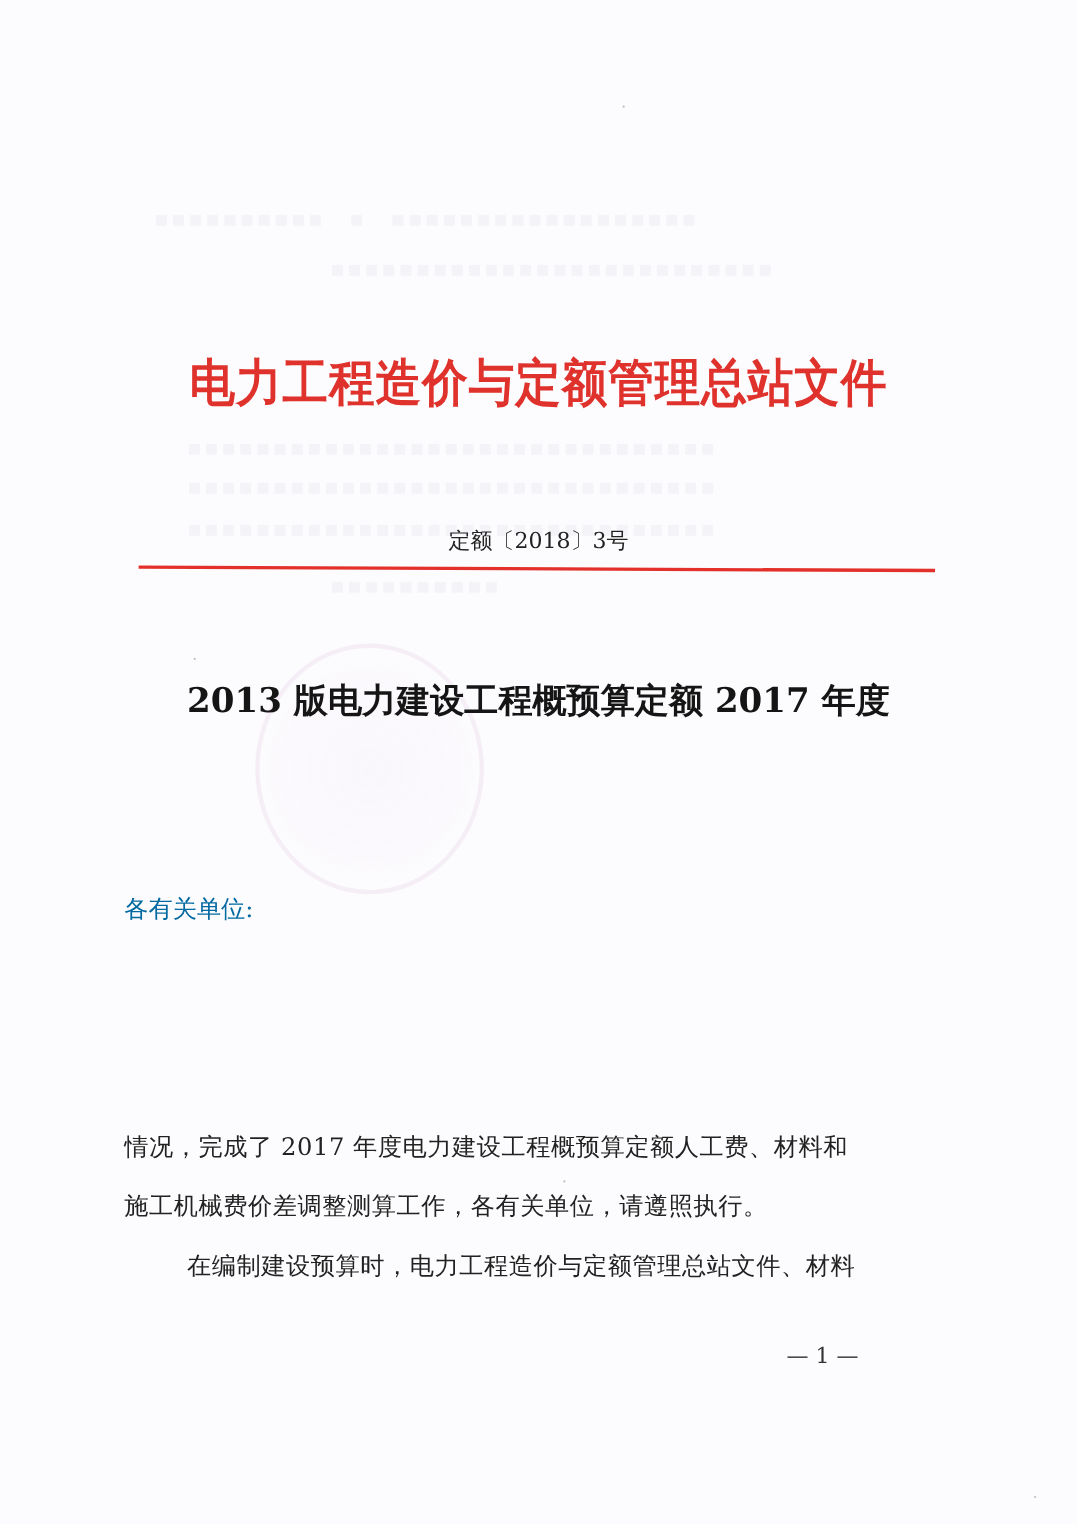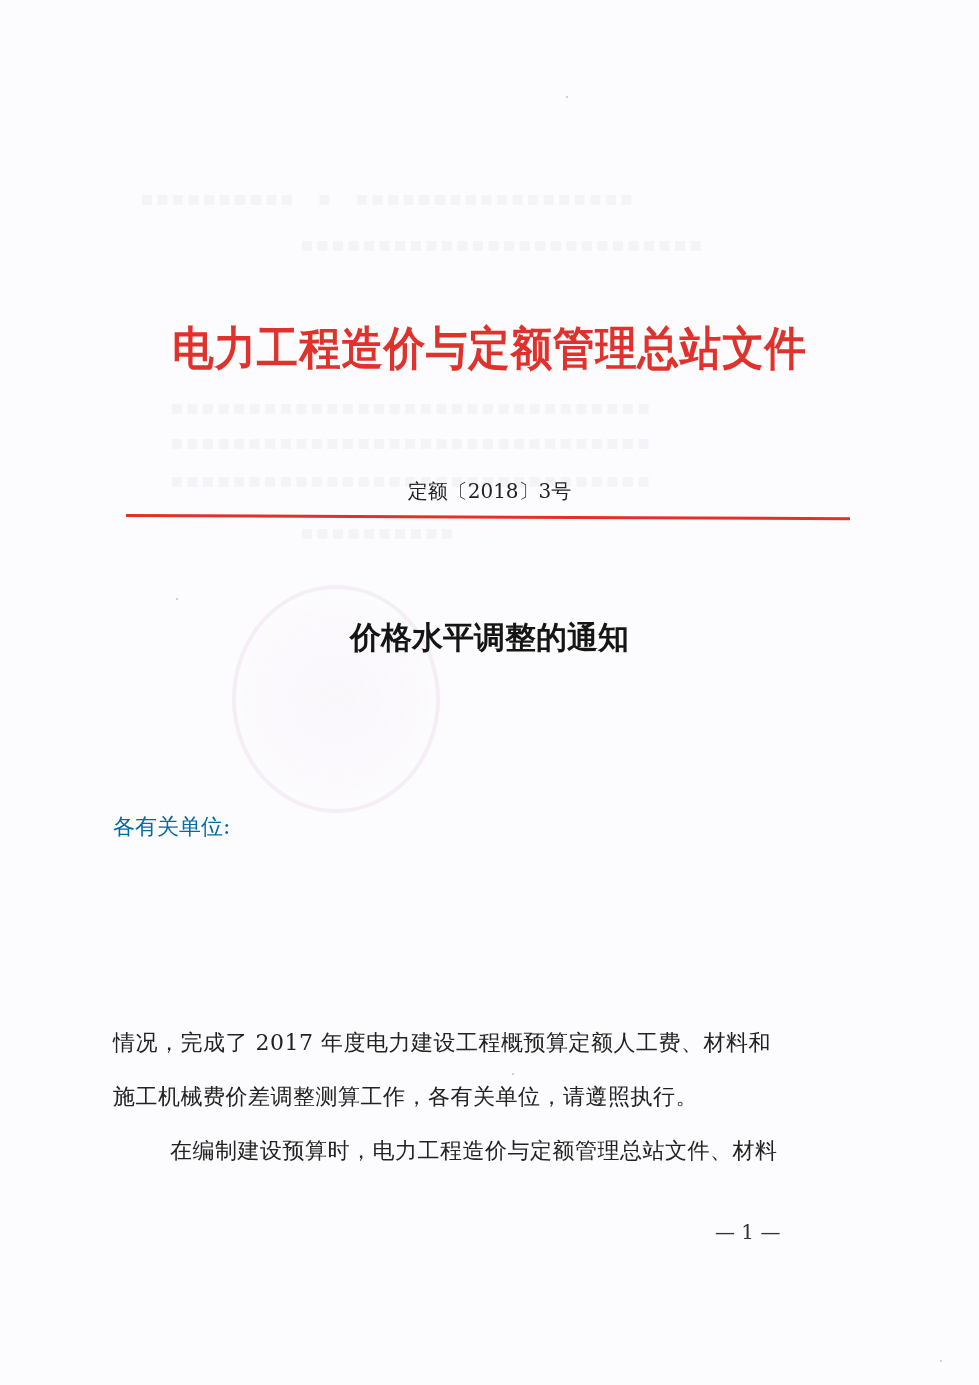--- a/index.html
+++ b/index.html
@@ -135,21 +135,21 @@
 
   <div class="stamp"></div>
 
   <div class="header-title">电力工程造价与定额管理总站文件</div>
 
   <div class="doc-number">定额〔2018〕3号</div>
 
   <div class="red-rule"></div>
 
   <div class="notice-title">
-    <div>价格水平调整的通知</div>
+    <div>2013 版电力建设工程概预算定额 2017 年度</div>
   </div>
 
   <div class="salutation">各有关单位:</div>
 
   <div class="body-line" style="top:1028px;">情况，完成了 2017 年度电力建设工程概预算定额人工费、材料和</div>
   <div class="body-line" style="top:1082px;">施工机械费价差调整测算工作，各有关单位，请遵照执行。</div>
   <div class="body-line indent" style="top:1136px;">在编制建设预算时，电力工程造价与定额管理总站文件、材料</div>
 
   <div class="page-number">— 1 —</div>
 

